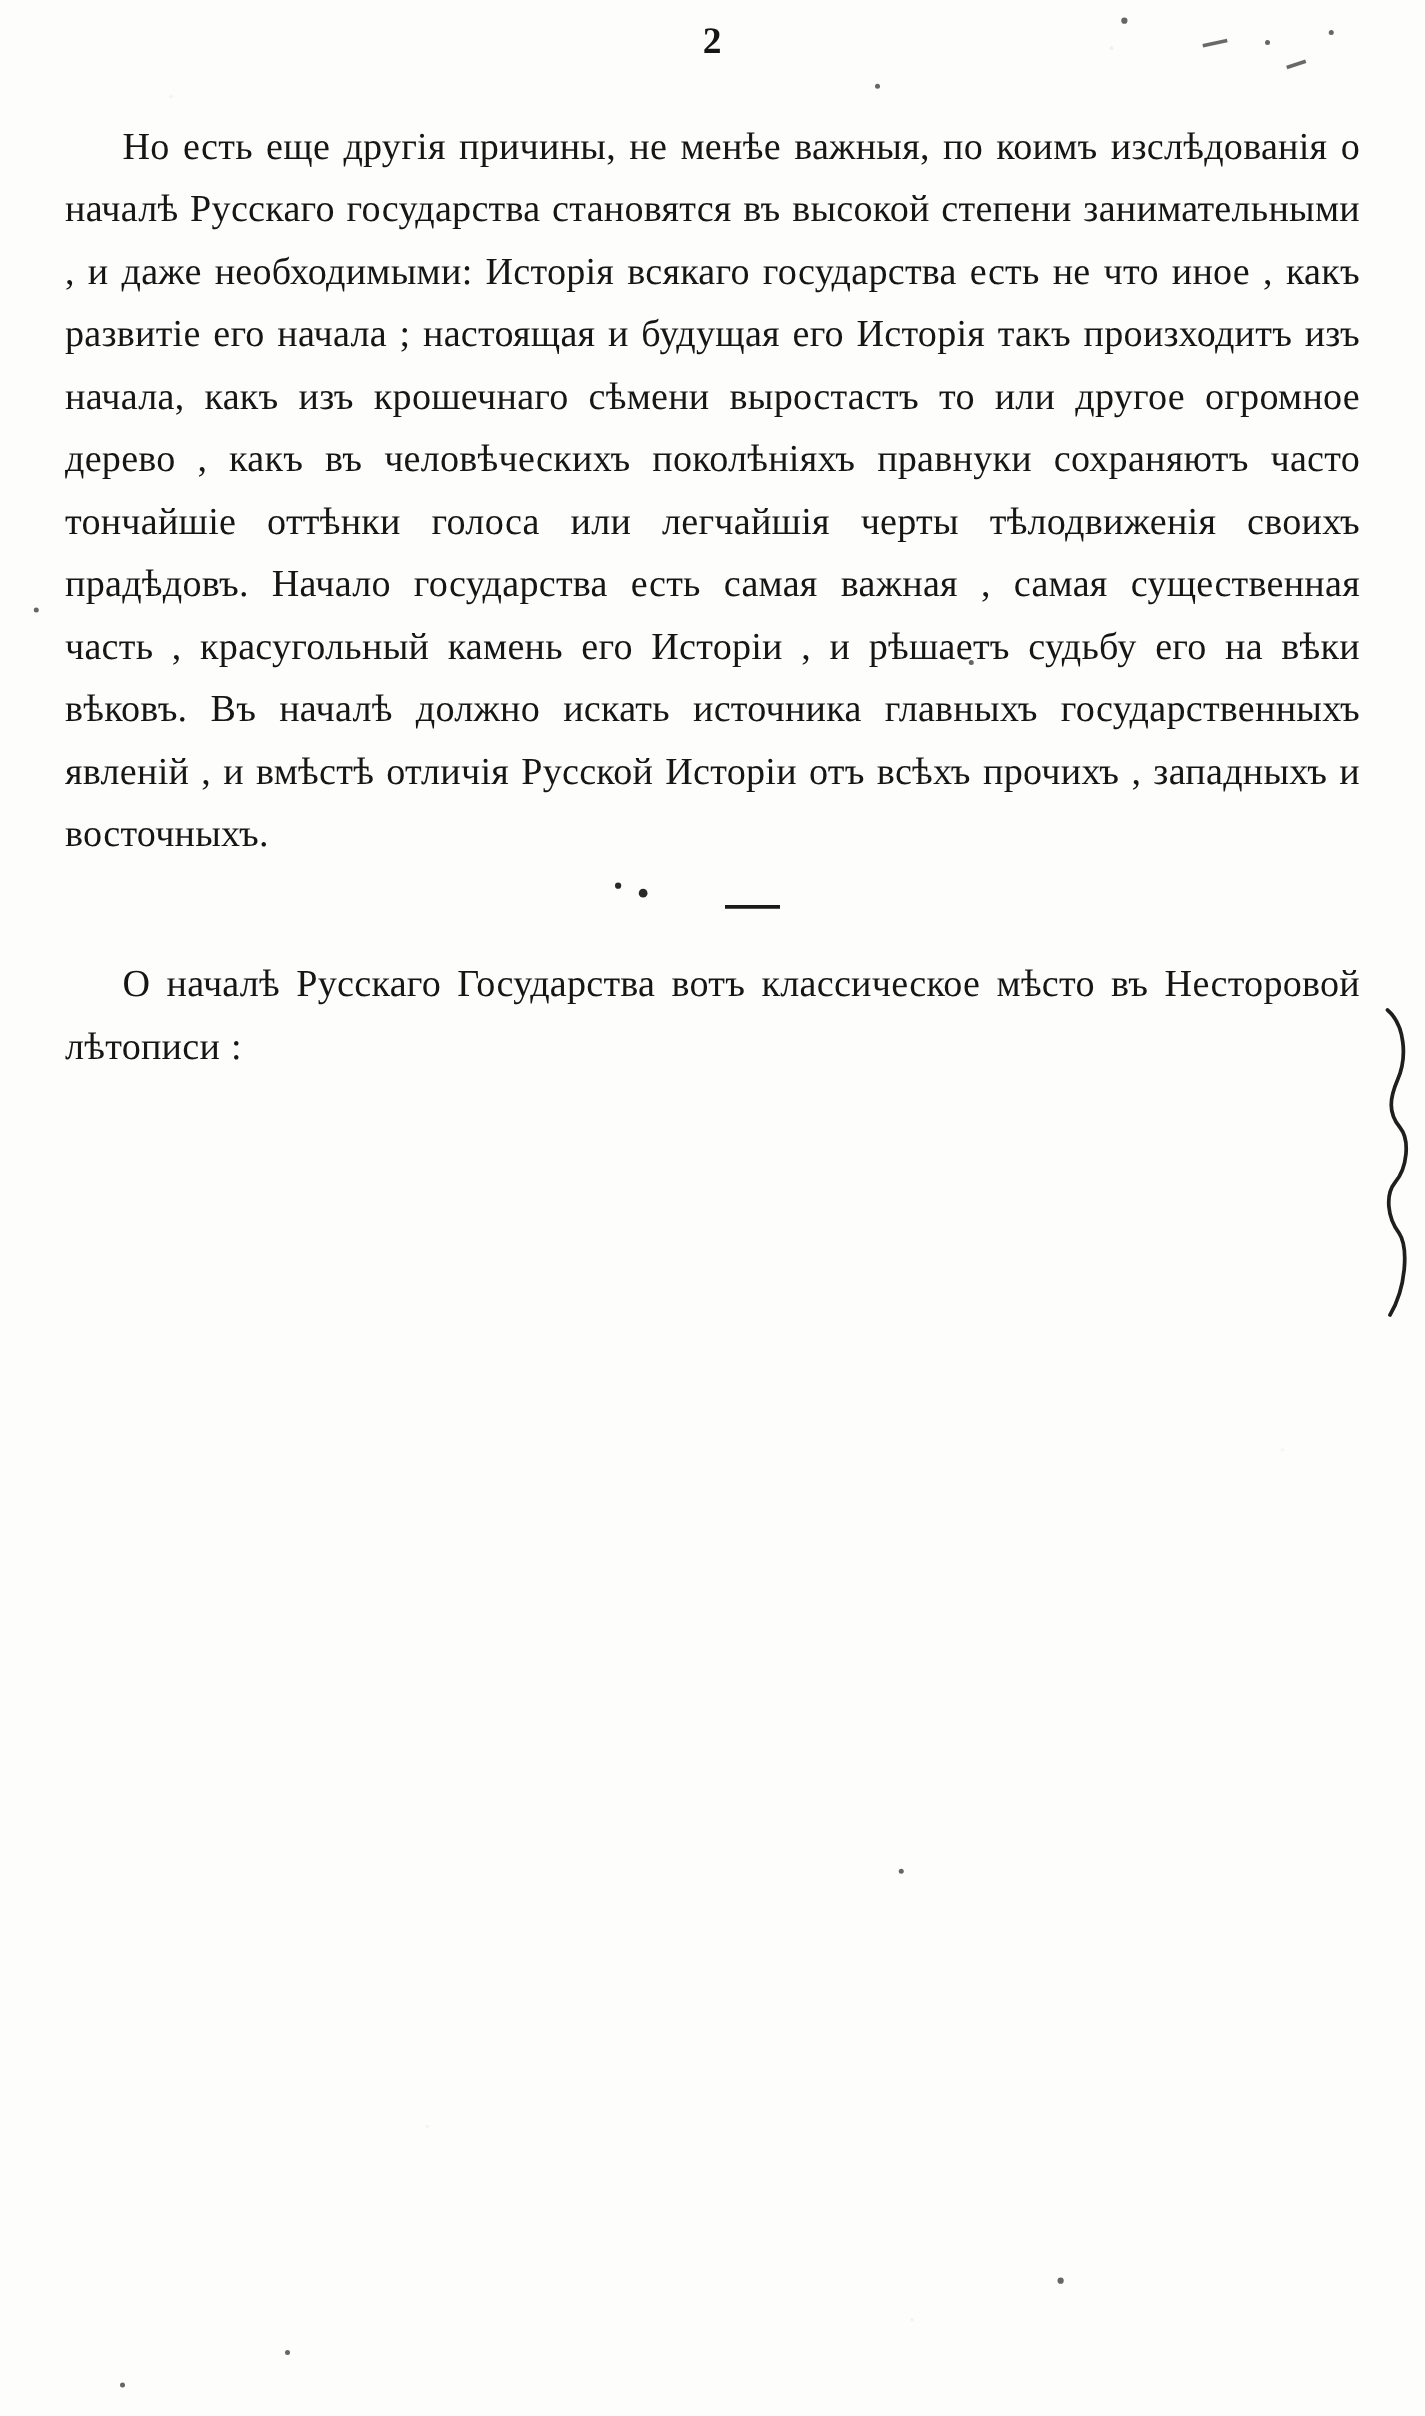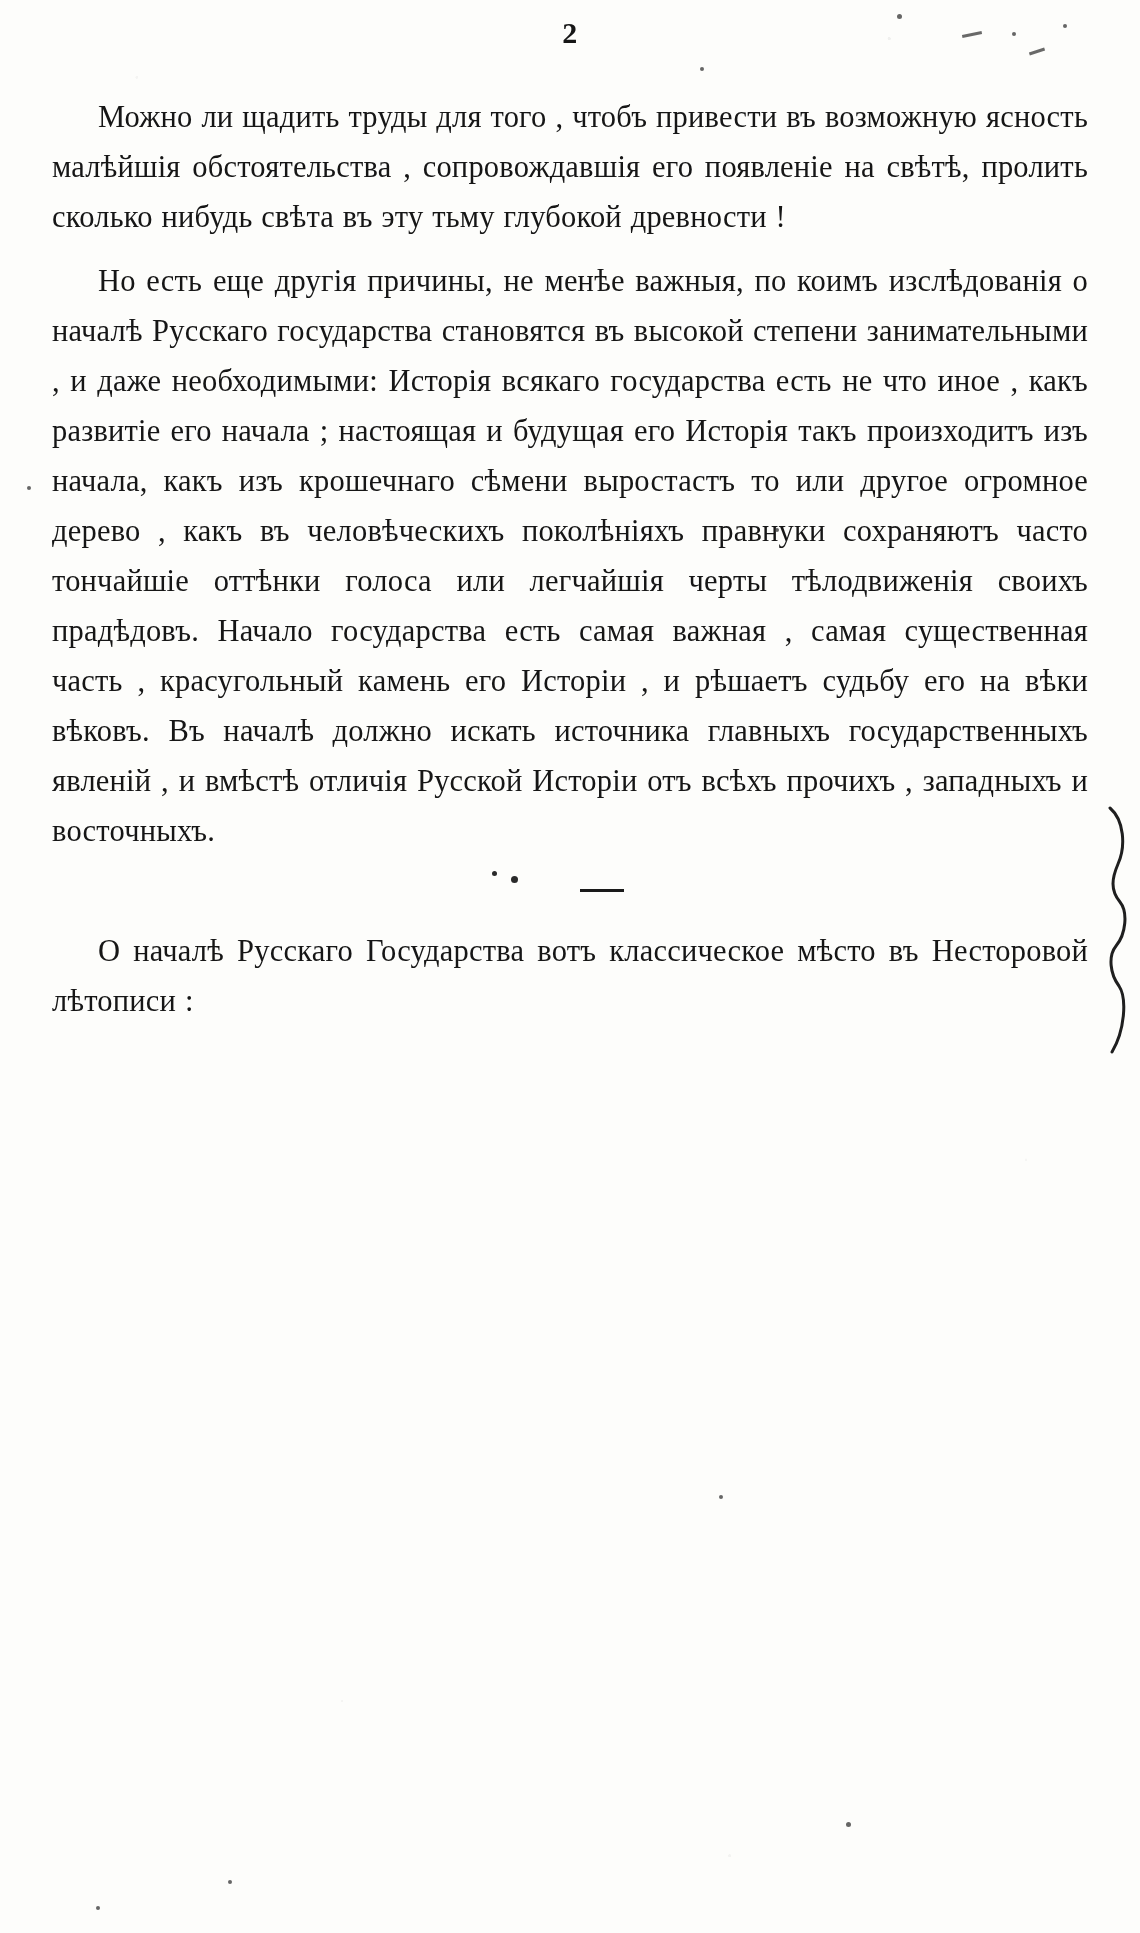--- a/index.html
+++ b/index.html
@@ -118,21 +118,20 @@
   }
 </style>
 </head>
 <body>
 
 <div class="page">
 
   <div class="page-number">2</div>
 
   <div class="content">
-    <p class="para">Можно ли щадить труды для того , чтобъ привести въ возможную ясность малѣйшія обстоятельства , сопровождавшія его появленіе на свѣтѣ, пролить сколько нибудь свѣта въ эту тьму глубокой древности !</p>
     <p class="para">Но есть еще другія причины, не менѣе важныя, по коимъ изслѣдованія о началѣ Русскаго государства становятся въ высокой степени занимательными , и даже необходимыми: Исторія всякаго государства есть не что иное , какъ развитіе его начала ; настоящая и будущая его Исторія такъ произходитъ изъ начала, какъ изъ крошечнаго сѣмени выростастъ то или другое огромное дерево , какъ въ человѣческихъ поколѣніяхъ правнуки сохраняютъ часто тончайшіе оттѣнки голоса или легчайшія черты тѣлодвиженія своихъ прадѣдовъ. Начало государства есть самая важная , самая существенная часть , красугольный камень его Исторіи , и рѣшаетъ судьбу его на вѣки вѣковъ. Въ началѣ должно искать источника главныхъ государственныхъ явленій , и вмѣстѣ отличія Русской Исторіи отъ всѣхъ прочихъ , западныхъ и восточныхъ.</p>
 
     <div class="divider">
       <span class="dot-left"></span><span class="rule"></span><span class="dot-up"></span>
     </div>
 
     <p class="para last-center">О началѣ Русскаго Государства вотъ классическое мѣсто въ Несторовой лѣтописи :</p>
   </div>
 
   <svg class="margin-bracket" viewBox="0 0 26 250">

